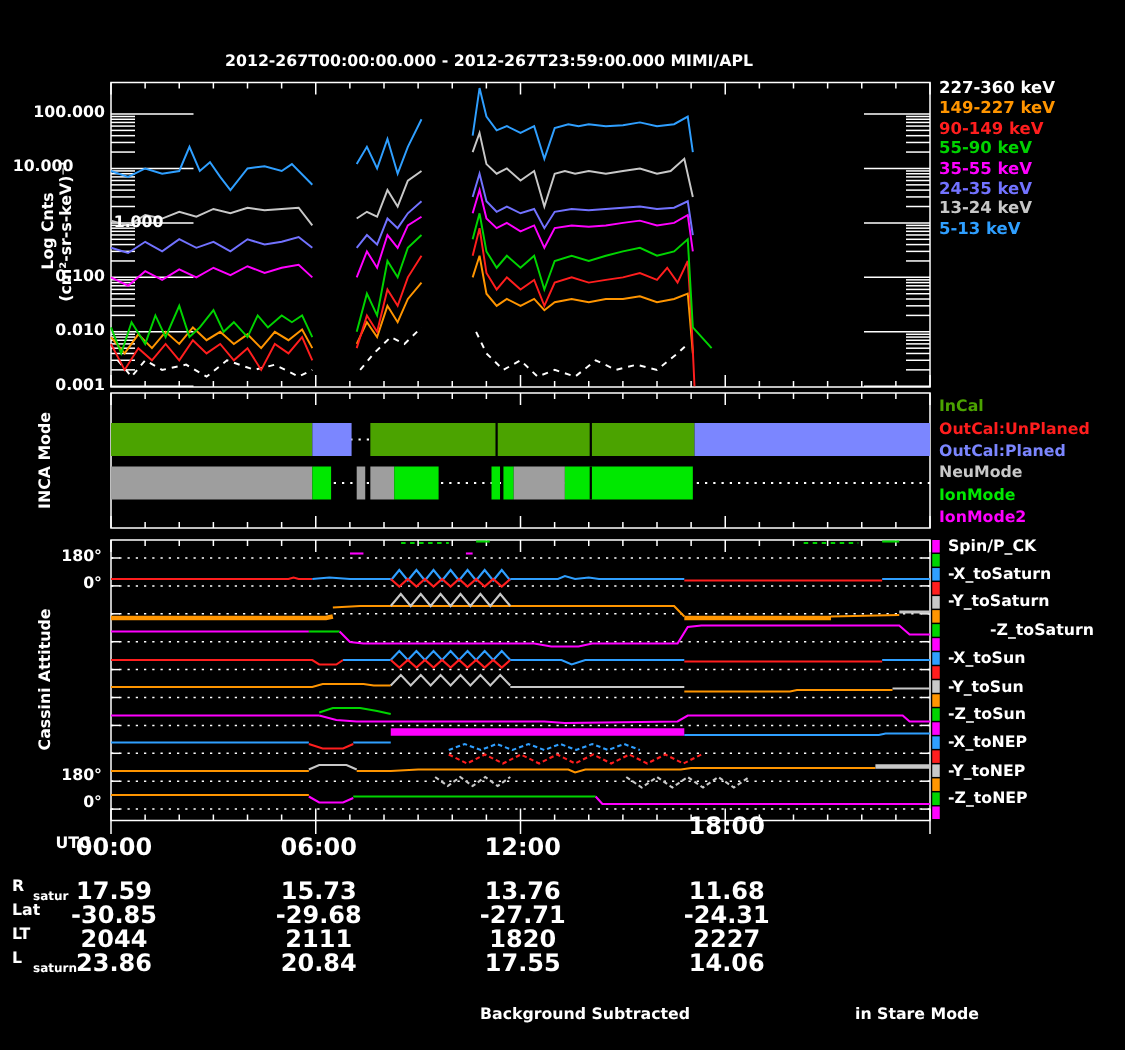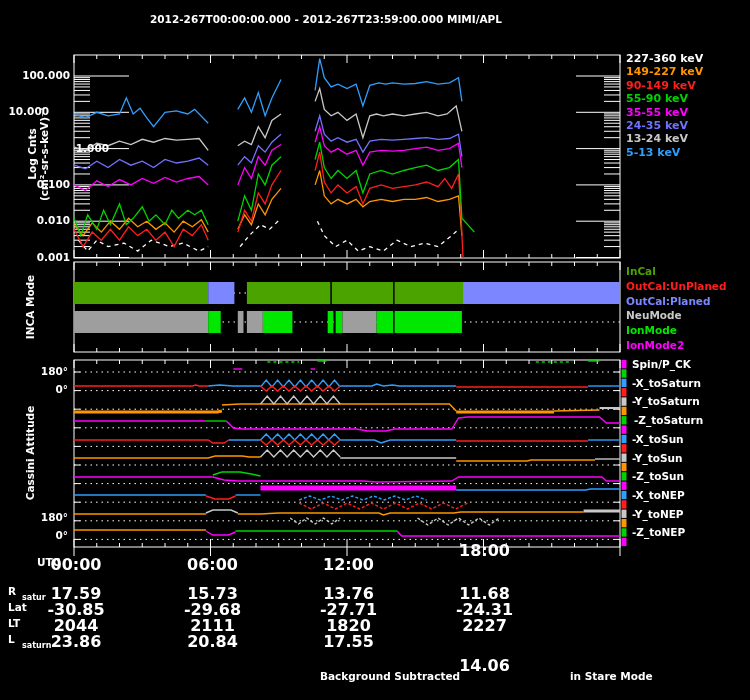--- a/index.html
+++ b/index.html
@@ -1,20 +1,20 @@
 <!DOCTYPE html>
 <html><head>
 <meta charset="utf-8">
 <style>
   html,body{margin:0;padding:0;background:#000;}
   .screen{position:relative;width:750px;height:700px;background:#000;overflow:hidden;
           font-family:"DejaVu Sans",sans-serif;font-weight:bold;color:#fff;}
   .t{position:absolute;white-space:nowrap;line-height:1;}
   .title{width:750px;text-align:center;top:8px;left:0;font-size:14px;}
-  .subtitle{width:652px;text-align:center;top:14px;left:0;font-size:10.5px;}
+  .subtitle{width:652px;text-align:center;top:36px;left:0;font-size:10.5px;}
   .vlabel{position:absolute;transform:rotate(-90deg);transform-origin:center;
           white-space:nowrap;text-align:center;font-size:10.5px;}
   .ytick{font-size:10.5px;text-align:right;}
   .legend{font-size:11px;}
   .small{font-size:10.5px;}
   .sub{font-size:8px;}
   .cell{font-size:16px;text-align:center;}
   svg{position:absolute;top:0;left:0;}
 </style>
 </head>
@@ -452,21 +452,21 @@
       <div class="t small" style="left: 626px; top: 280.8px; color: rgb(255, 30, 30);">OutCal:UnPlaned</div>
       <div class="t small" style="left: 626px; top: 295.6px; color: rgb(123, 134, 255);">OutCal:Planed</div>
       <div class="t small" style="left: 626px; top: 310.4px; color: rgb(200, 200, 200);">NeuMode</div>
       <div class="t small" style="left: 626px; top: 325.2px; color: rgb(0, 232, 0);">IonMode</div>
       <div class="t small" style="left: 626px; top: 340px; color: rgb(255, 0, 255);">IonMode2</div>
     </div>
   <div id="att-labels">
       <div class="t small" style="left: 632px; top: 359px;">Spin/P_CK</div>
       <div class="t small" style="left: 632px; top: 377.7px;">-X_toSaturn</div>
       <div class="t small" style="left: 632px; top: 396.4px;">-Y_toSaturn</div>
-      <div class="t small" style="left: 634px; top: 415.1px;">-Z_toSaturn</div>
+      <div class="t small" style="left: 660px; top: 415.1px;">-Z_toSaturn</div>
       <div class="t small" style="left: 632px; top: 433.8px;">-X_toSun</div>
       <div class="t small" style="left: 632px; top: 452.5px;">-Y_toSun</div>
       <div class="t small" style="left: 632px; top: 471.2px;">-Z_toSun</div>
       <div class="t small" style="left: 632px; top: 489.9px;">-X_toNEP</div>
       <div class="t small" style="left: 632px; top: 508.6px;">-Y_toNEP</div>
       <div class="t small" style="left: 632px; top: 527.3px;">-Z_toNEP</div>
     </div>
   <div id="att-yticks">
       <div class="t ytick" style="left: 0px; width: 68px; top: 366px;">180°</div>
       <div class="t ytick" style="left: 0px; width: 68px; top: 384px;">0°</div>
@@ -496,18 +496,18 @@
       <div class="t small" style="left: 8px; top: 618px;">LT</div>
       <div class="t cell" style="left: 36px; width: 80px; top: 618px;">2044</div>
       <div class="t cell" style="left: 172.5px; width: 80px; top: 618px;">2111</div>
       <div class="t cell" style="left: 308.5px; width: 80px; top: 618px;">1820</div>
       <div class="t cell" style="left: 444.5px; width: 80px; top: 618px;">2227</div>
       <div class="t small" style="left: 8px; top: 634px;">L</div>
       <div class="t sub" style="left: 22px; top: 642px;">saturn</div>
       <div class="t cell" style="left: 36px; width: 80px; top: 634px;">23.86</div>
       <div class="t cell" style="left: 172.5px; width: 80px; top: 634px;">20.84</div>
       <div class="t cell" style="left: 308.5px; width: 80px; top: 634px;">17.55</div>
-      <div class="t cell" style="left: 444.5px; width: 80px; top: 658px;">14.06</div>
+      <div class="t cell" style="left: 444.5px; width: 80px; top: 634px;">14.06</div>
     </div>
 
   <div class="t small" style="left:320px;top:671px;">Background Subtracted</div>
   <div class="t small" style="left:570px;top:671px;">in Stare Mode</div>
 </div>
 
 </body></html>

